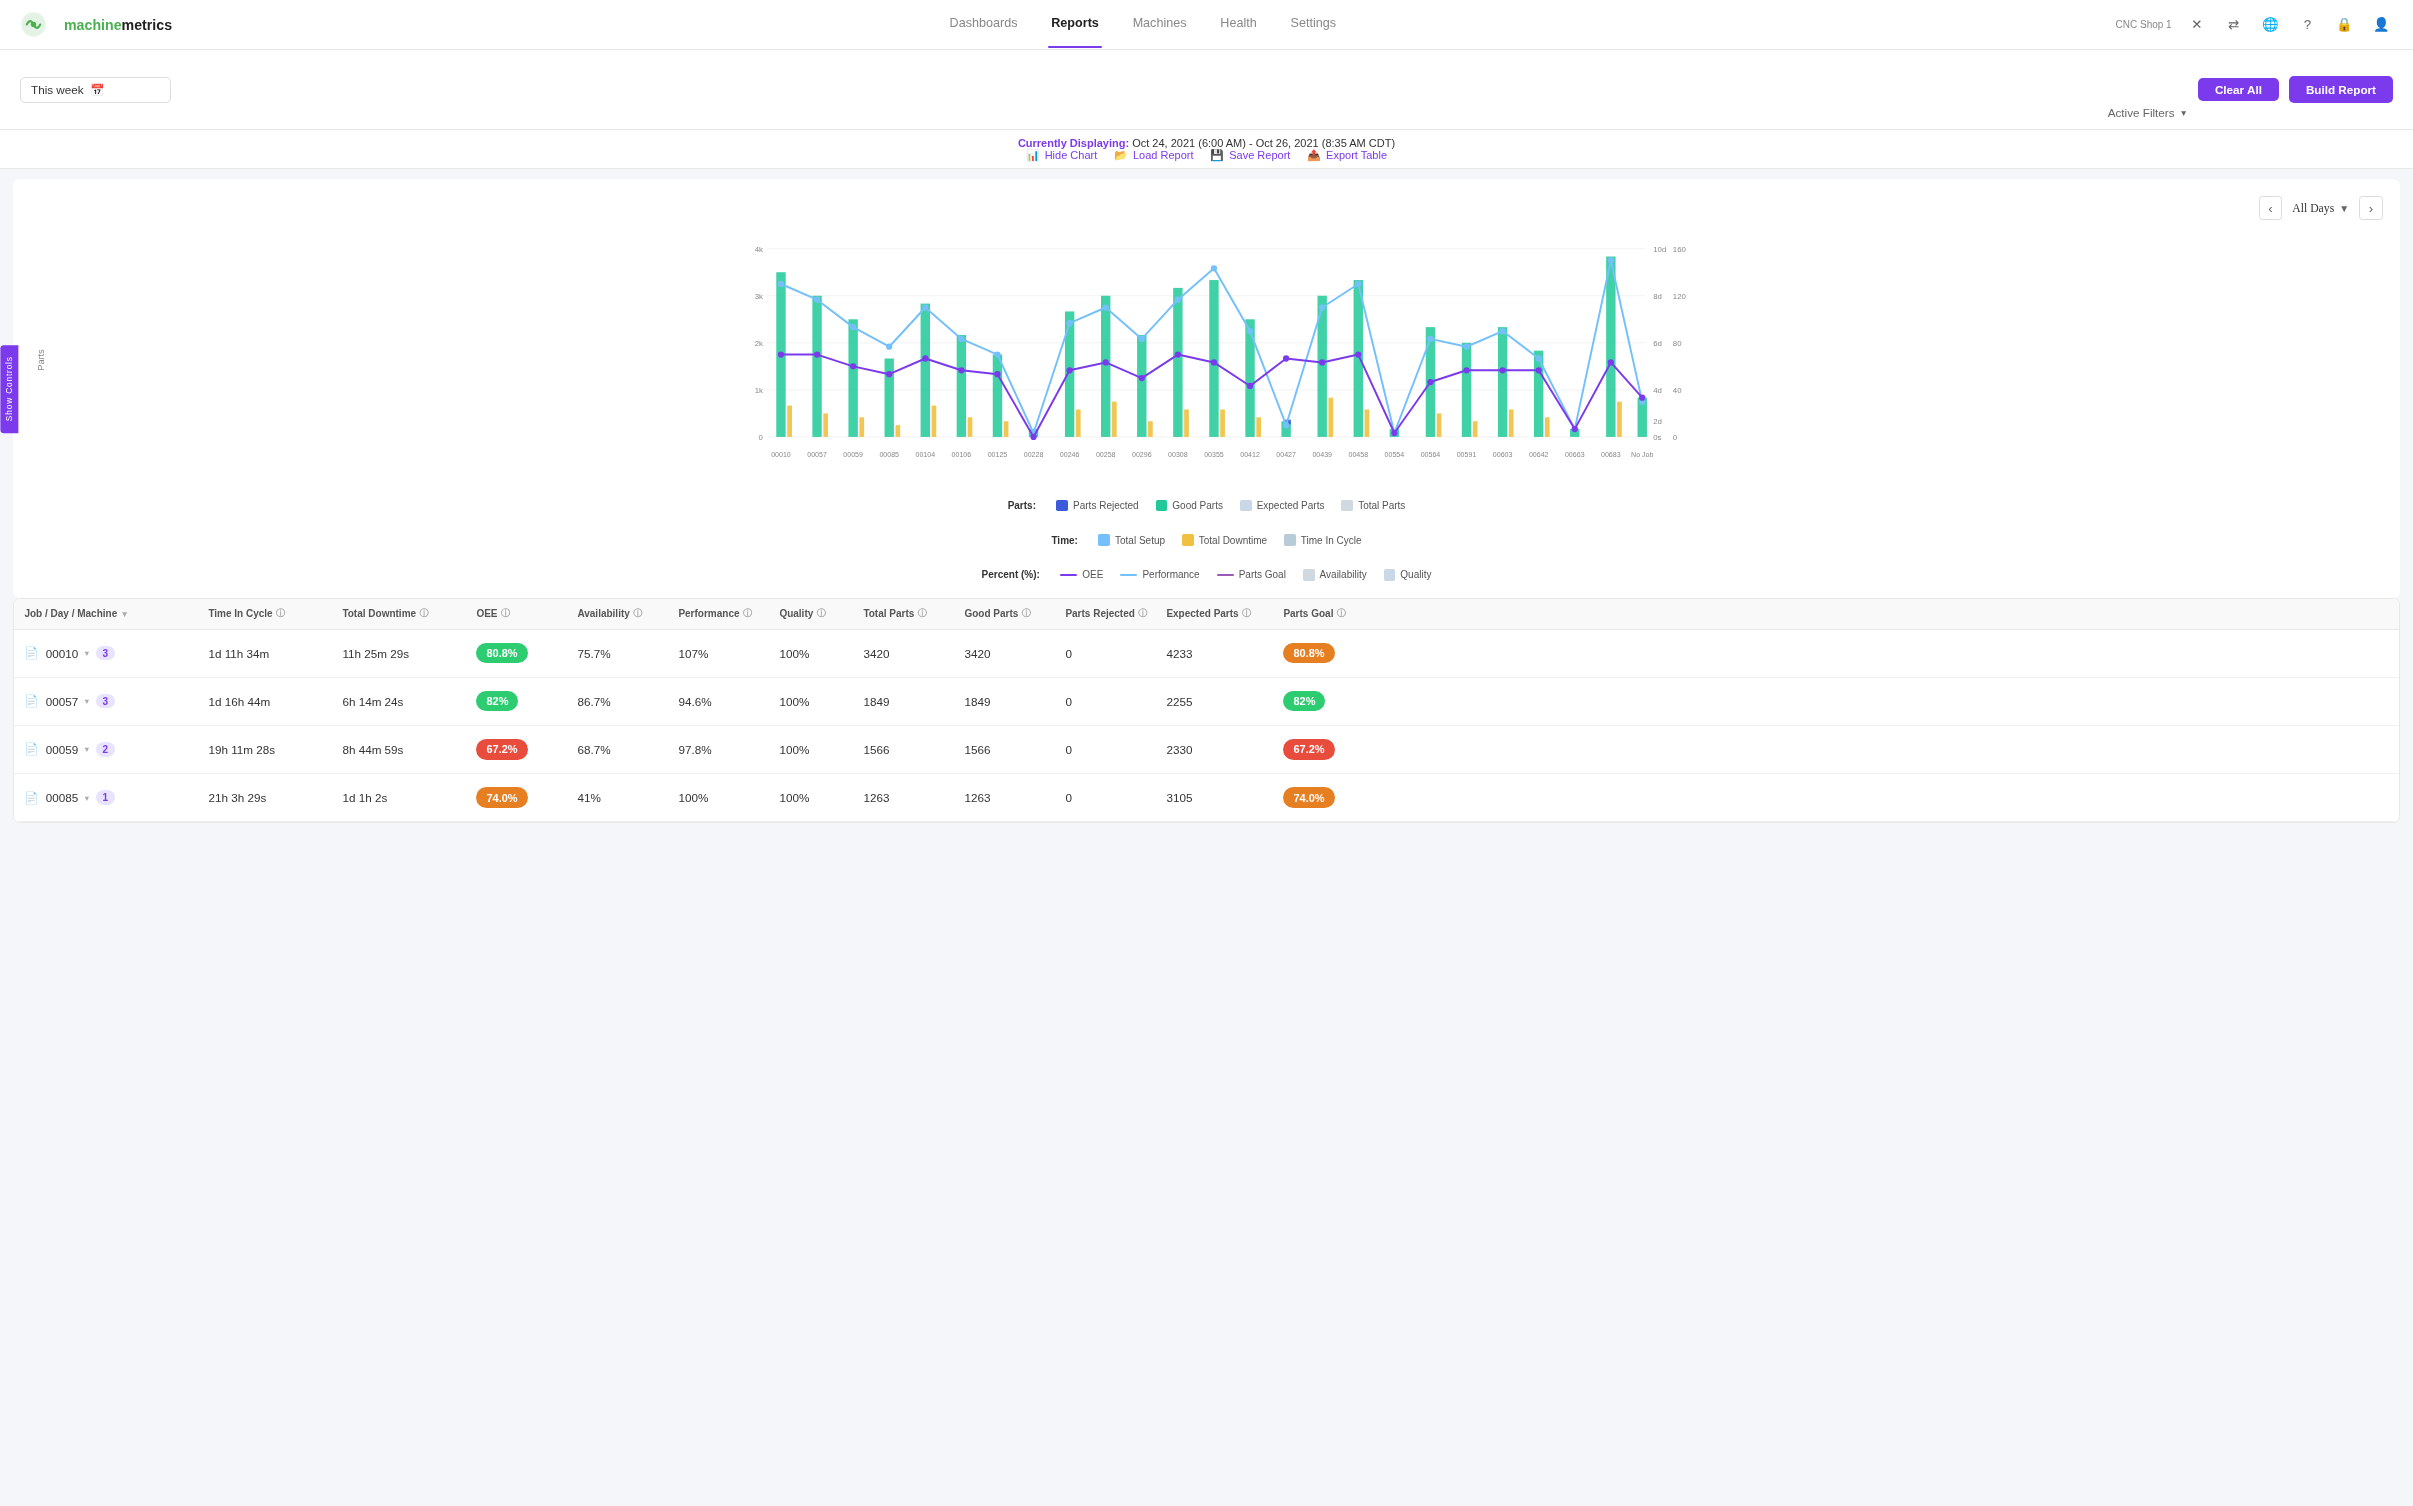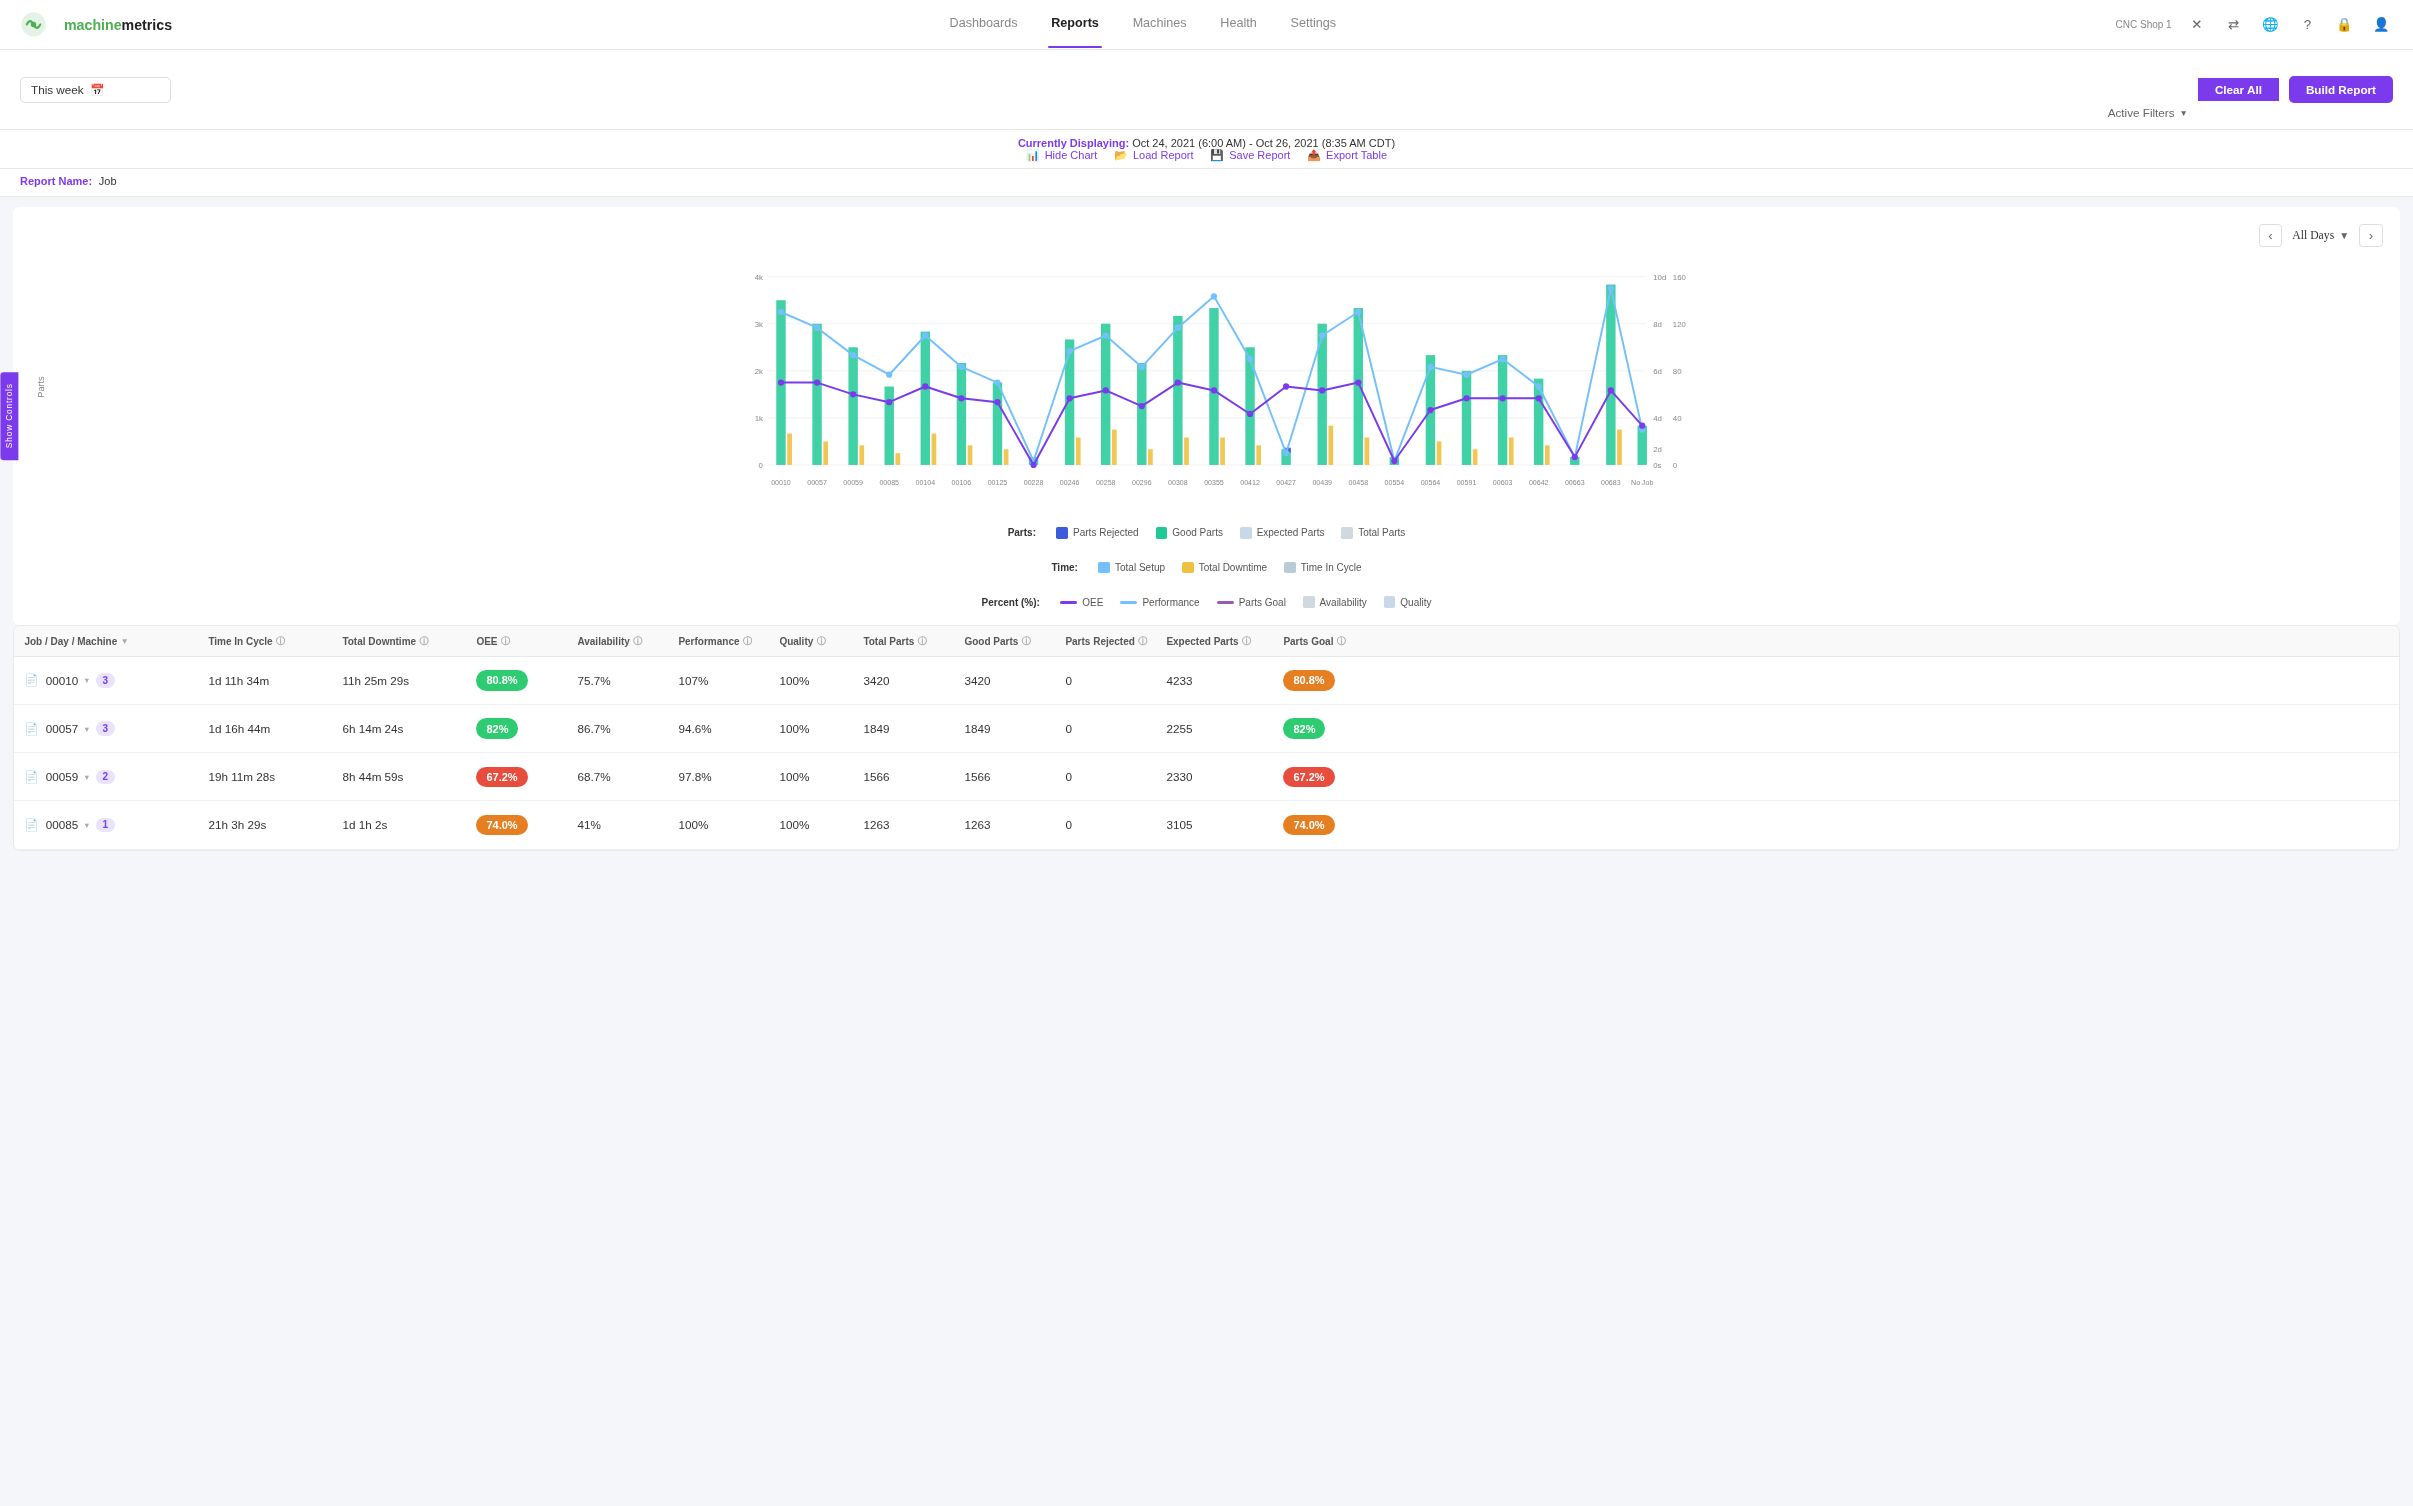--- a/index.html
+++ b/index.html
@@ -17,21 +17,21 @@
     .header-icon { width: 23.5px; height: 23.5px; display: flex; align-items: center; justify-content: center; color: #666; cursor: pointer; font-size: 13.4px; }
 
     
     .toolbar { background: #fff; padding: 10px 20px; display: flex; align-items: center; border-bottom: 0.8px solid #e8e8e8; gap: 10px; }
     .date-filter { display: flex; align-items: center; border: 0.8px solid #ddd; border-radius: 5px; padding: 5px 10px; gap: 6.7px; background: #fff; min-width: 151px; }
     .date-filter span { color: #333; font-size: 11.7px; }
     .date-filter-icon { color: #7c3aed; font-size: 13.4px; }
     .toolbar-right { margin-left: auto; display: flex; align-items: center; gap: 10px; }
     .active-filters { display: flex; align-items: center; gap: 5px; color: #666; font-size: 11.7px; cursor: pointer; margin-top: 46px; }
     .active-filters-arrow { font-size: 8.4px; }
-    .btn-clear { background: #7c3aed; color: #fff; border: none; border-radius: 0; padding: 5px 17px; font-size: 11.7px; font-weight: 600; cursor: pointer; text-align: right; }
+    .btn-clear { background: #7c3aed; color: #fff; border: none; border-radius: 5px; padding: 5px 17px; font-size: 11.7px; font-weight: 600; cursor: pointer; text-align: right; }
     .btn-build { background: #7c3aed; color: #fff; border: none; border-radius: 5px; padding: 6.7px 17px; font-size: 11.7px; font-weight: 600; cursor: pointer; }
 
     
     .sub-toolbar { background: #fff; padding: 6.7px 20px; border-bottom: 0.8px solid #e8e8e8; display: flex; align-items: center; justify-content: space-between; flex-direction: column; }
     .sub-actions { display: flex; align-items: center; gap: 17px; }
     .sub-action { display: flex; align-items: center; gap: 5px; color: #7c3aed; font-size: 11px; cursor: pointer; }
 
     
     .report-name-bar { background: #fff; padding: 5px 20px 8.4px; border-bottom: 0.8px solid #e8e8e8; }
     .report-name-bar span { font-size: 11px; color: #333; }
@@ -146,24 +146,20 @@
         <span>💾</span>
         <span>Save Report</span>
       </div>
       <div class="sub-action">
         <span>📤</span>
         <span>Export Table</span>
       </div>
     </div>
   </div>
 
-  <div class="report-name-bar">
-    <span style="color:#7c3aed;font-weight:600;">Report Name:</span>
-    <span style="margin-left:3.4px;color:#333;">Job</span>
-  </div>
 
   <div class="chart-section" style="position:relative;margin:10px 13.4px 0;">
 
     <div style="position:absolute;left:-13.4px;top:50%;transform:translateY(-50%);background:#7c3aed;color:#fff;font-size:8.4px;writing-mode:vertical-lr;text-orientation:mixed;padding:11.7px 4.2px;border-radius:0 3.4px 3.4px 0;cursor:pointer;letter-spacing:0.8px;transform:translateY(-50%) rotate(180deg);z-index:10;">Show Controls</div>
 
     <div class="chart-header">
       <button class="chart-nav-btn">‹</button>
       <div class="chart-period">
         <span>All Days</span>
         <span class="chart-period-arrow">▼</span>

